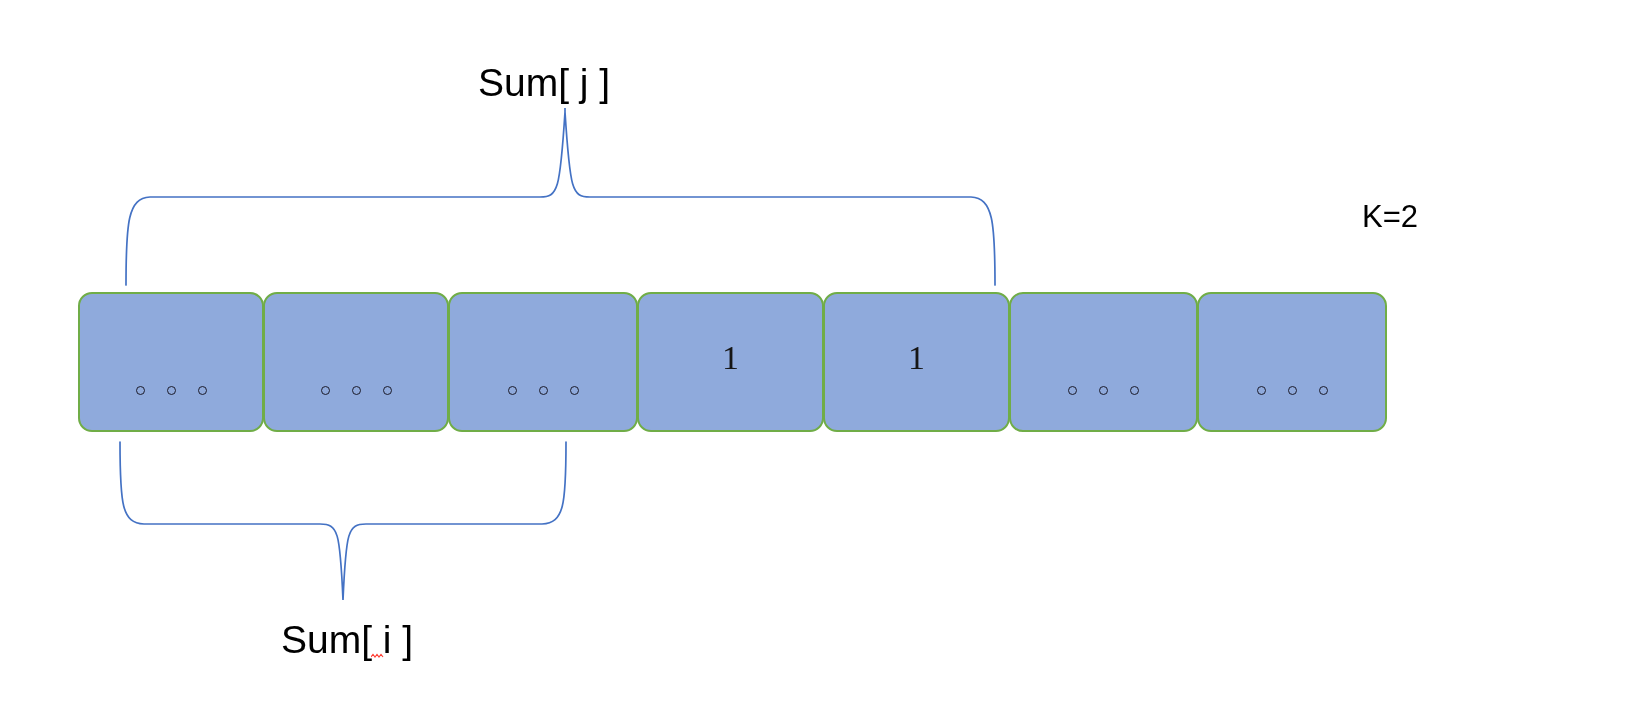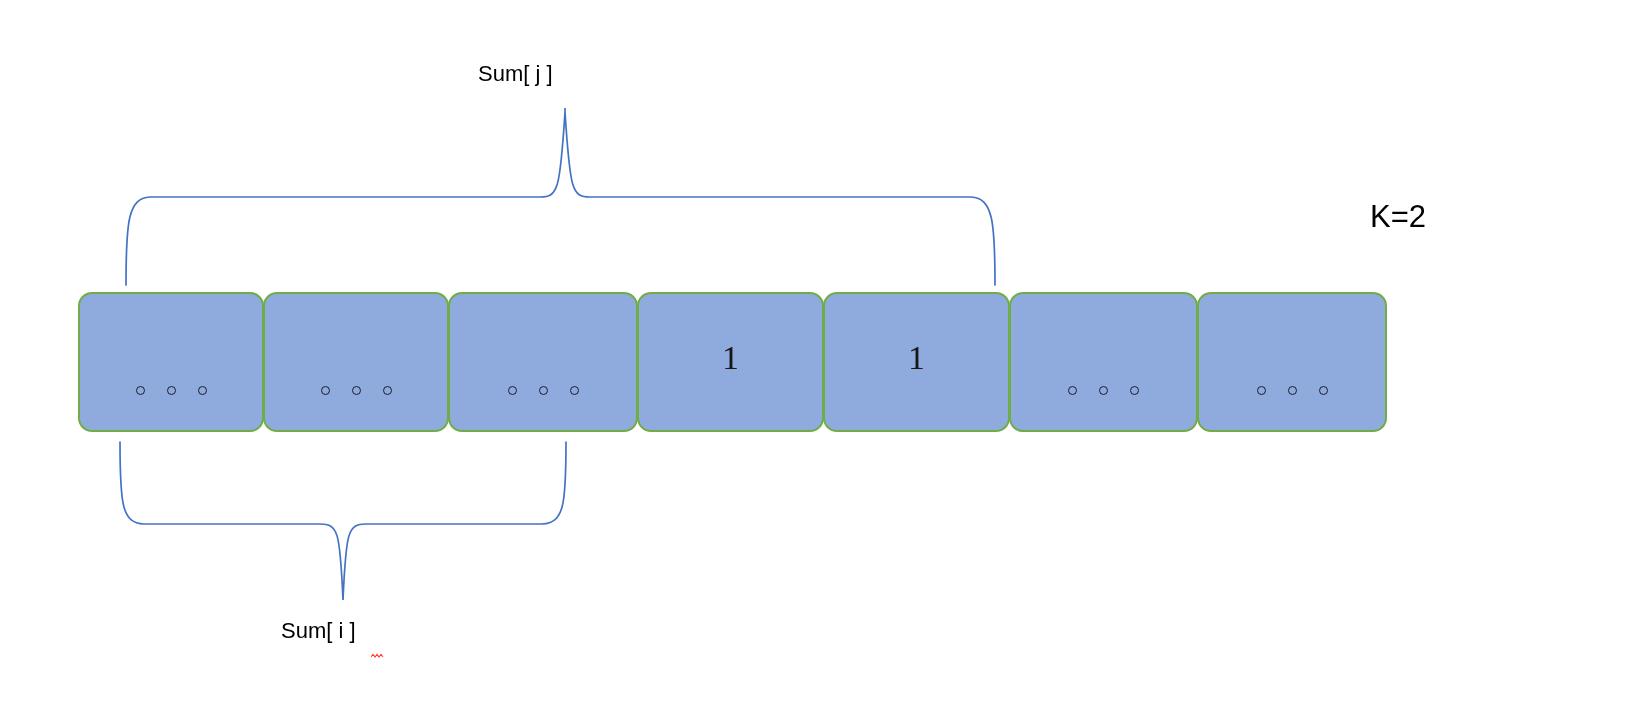--- a/index.html
+++ b/index.html
@@ -62,28 +62,28 @@
     height: 9px;
     border: 1.6px solid #1b1b2b;
     border-radius: 50%;
     box-sizing: border-box;
     background: transparent;
   }
 
   
   .brace-label {
     position: absolute;
-    font-size: 22px;
+    font-size: 39px;
     color: #000000;
     white-space: nowrap;
     line-height: 1;
   }
   #label-sum-j { left: 478px; top: 63px; }
   #label-sum-i { left: 265px; top: 620px; margin-left: 16px; }
-  #label-k     { left: 1362px; top: 201px; font-size: 31px; margin-left: 8px; }
+  #label-k     { left: 1362px; top: 201px; font-size: 31px; }
 
   .squiggle {
     position: absolute;
     left: 90px;
     top: 33px;
     width: 13px;
     height: 5px;
   }
 
   

